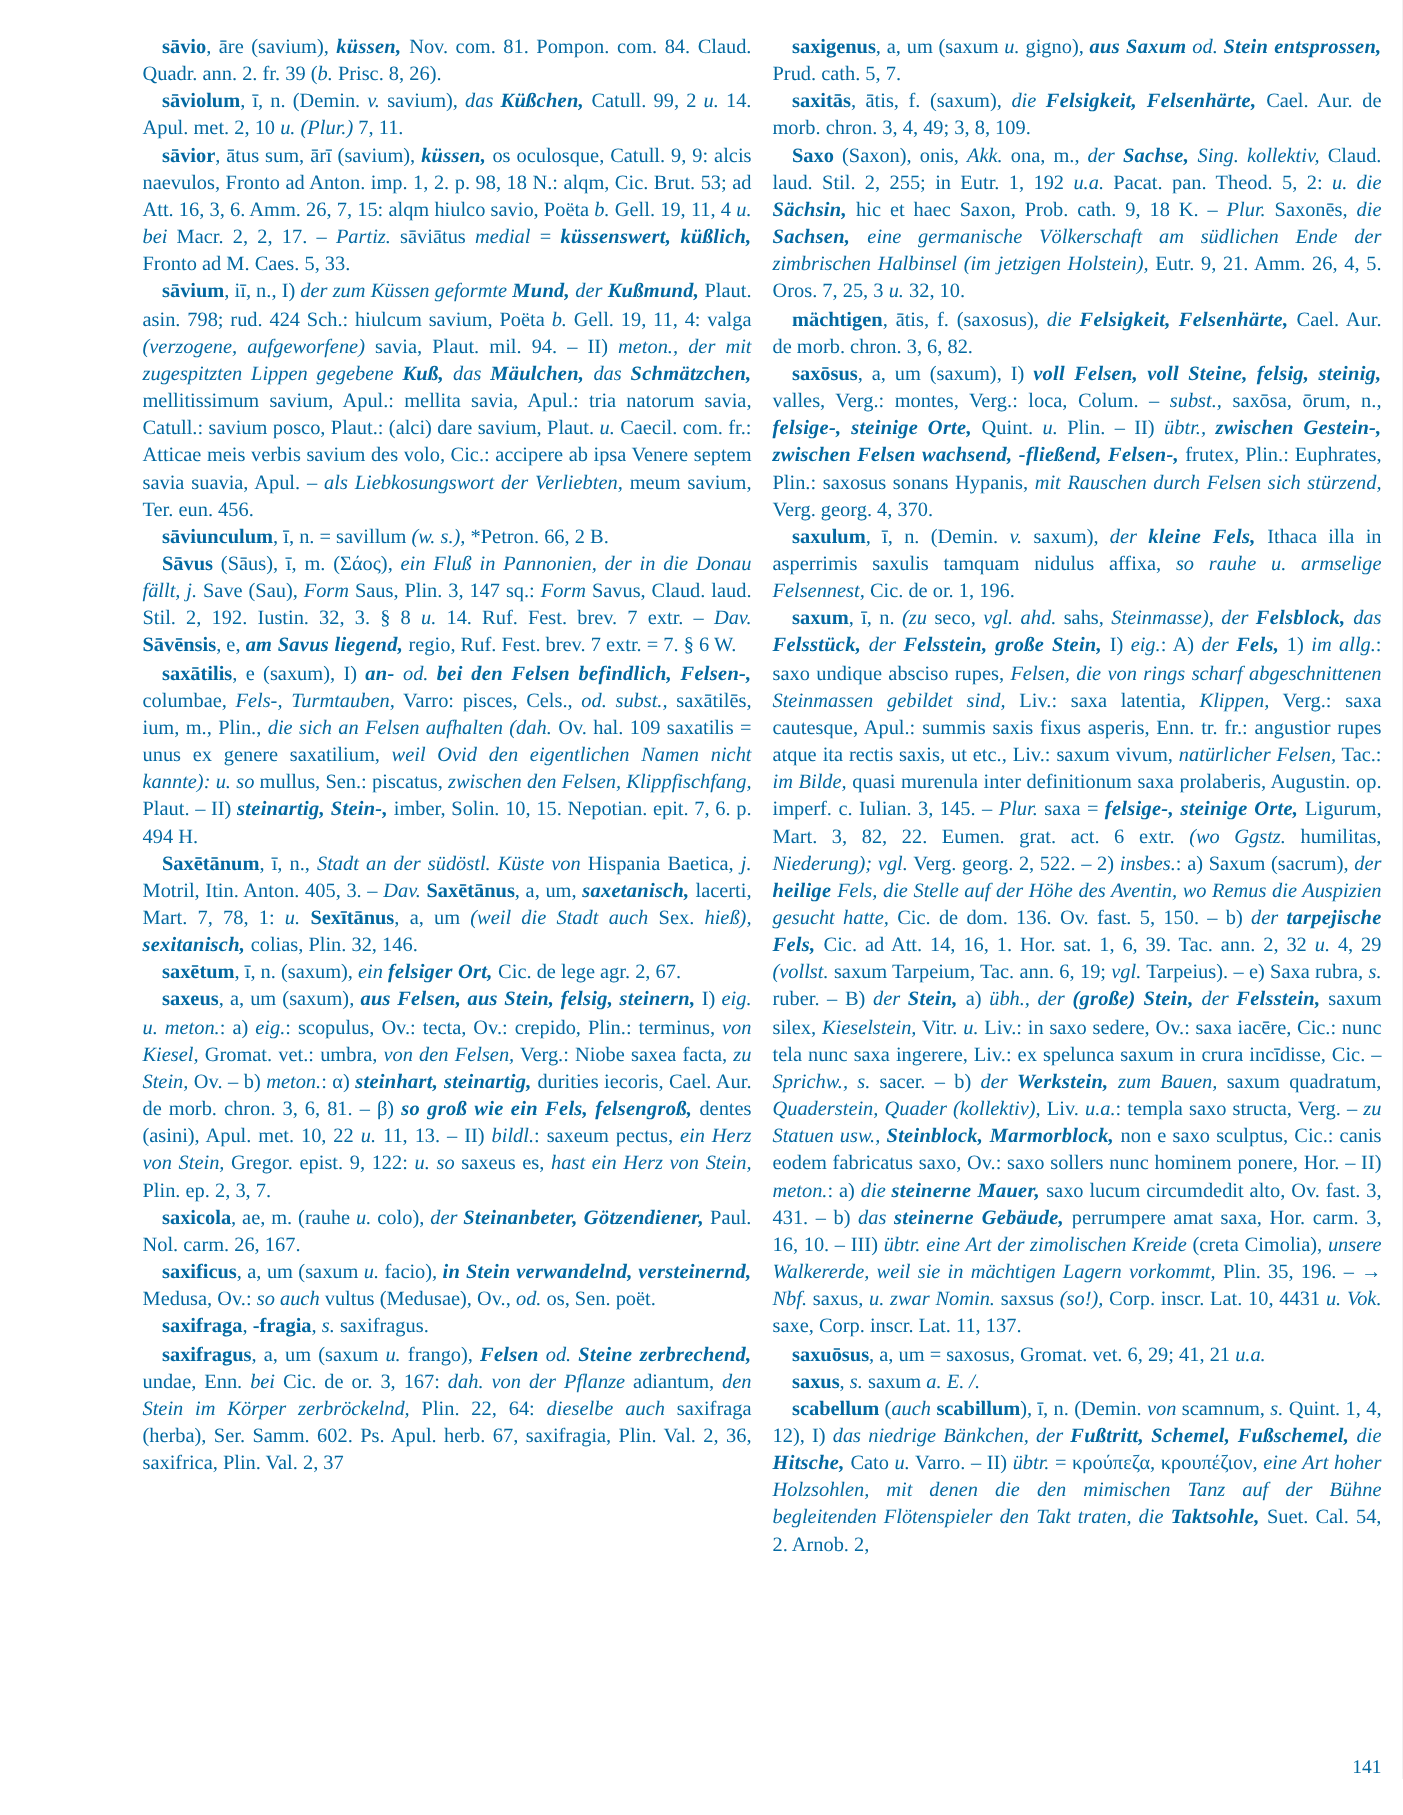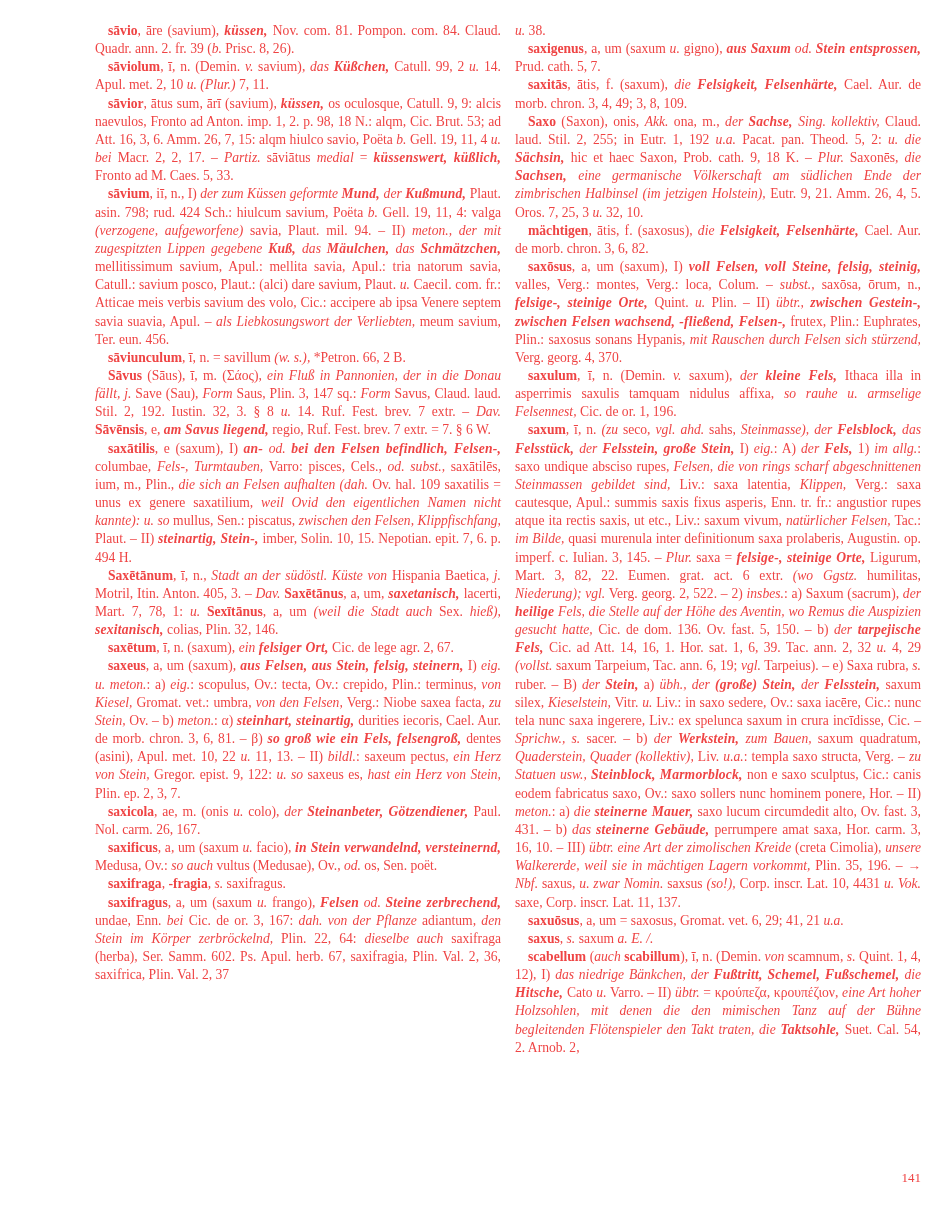--- a/index.html
+++ b/index.html
@@ -3,21 +3,21 @@
 <meta charset="utf-8">
 <style>
   html, body { margin: 0; padding: 0; background: #e8e8e8; }
   .page {
     position: relative;
     width: 935px;
     height: 1210px;
     background: #ffffff;
     overflow: hidden;
     font-family: "Liberation Serif", "DejaVu Serif", serif;
-    color: #ef4444;
+    color: #0369a1;
   }
   .column {
     position: absolute;
     top: 22px;
     width: 406px;
     font-size: 13.6px;
     line-height: 18.15px;
     text-align: justify;
   }
   .column-left  { left: 95px; }
@@ -45,27 +45,26 @@
       <p class="entry"><span class="seg-b">sāvio</span><span class="seg-n">, āre (savium), </span><span class="seg-bi">küssen, </span><span class="seg-n">Nov. com. 81. Pompon. com. 84. Claud. Quadr. ann. 2. fr. 39 (</span><span class="seg-i">b.</span><span class="seg-n"> Prisc. 8, 26).</span></p>
       <p class="entry"><span class="seg-b">sāviolum</span><span class="seg-n">, ī, n. (Demin. </span><span class="seg-i">v.</span><span class="seg-n"> savium), </span><span class="seg-i">das </span><span class="seg-bi">Küßchen, </span><span class="seg-n">Catull. 99, 2 </span><span class="seg-i">u.</span><span class="seg-n"> 14. Apul. met. 2, 10 </span><span class="seg-i">u. (Plur.)</span><span class="seg-n"> 7, 11.</span></p>
       <p class="entry"><span class="seg-b">sāvior</span><span class="seg-n">, ātus sum, ārī (savium), </span><span class="seg-bi">küssen, </span><span class="seg-n">os oculosque, Catull. 9, 9: alcis naevulos, Fronto ad Anton. imp. 1, 2. p. 98, 18 N.: alqm, Cic. Brut. 53; ad Att. 16, 3, 6. Amm. 26, 7, 15: alqm hiulco savio, Poëta </span><span class="seg-i">b.</span><span class="seg-n"> Gell. 19, 11, 4 </span><span class="seg-i">u. bei</span><span class="seg-n"> Macr. 2, 2, 17. – </span><span class="seg-i">Partiz.</span><span class="seg-n"> sāviātus </span><span class="seg-i">medial</span><span class="seg-n"> = </span><span class="seg-bi">küssenswert, küßlich, </span><span class="seg-n">Fronto ad M. Caes. 5, 33.</span></p>
       <p class="entry"><span class="seg-b">sāvium</span><span class="seg-n">, iī, n., I) </span><span class="seg-i">der zum Küssen geformte </span><span class="seg-bi">Mund, </span><span class="seg-i">der </span><span class="seg-bi">Kußmund, </span><span class="seg-n">Plaut. asin. 798; rud. 424 Sch.: hiulcum savium, Poëta </span><span class="seg-i">b.</span><span class="seg-n"> Gell. 19, 11, 4: valga </span><span class="seg-i">(verzogene, aufgeworfene)</span><span class="seg-n"> savia, Plaut. mil. 94. – II) </span><span class="seg-i">meton., der mit zugespitzten Lippen gegebene </span><span class="seg-bi">Kuß, </span><span class="seg-i">das </span><span class="seg-bi">Mäulchen, </span><span class="seg-i">das </span><span class="seg-bi">Schmätzchen, </span><span class="seg-n">mellitissimum savium, Apul.: mellita savia, Apul.: tria natorum savia, Catull.: savium posco, Plaut.: (alci) dare savium, Plaut. </span><span class="seg-i">u.</span><span class="seg-n"> Caecil. com. fr.: Atticae meis verbis savium des volo, Cic.: accipere ab ipsa Venere septem savia suavia, Apul. – </span><span class="seg-i">als Liebkosungswort der Verliebten, </span><span class="seg-n">meum savium, Ter. eun. 456.</span></p>
       <p class="entry"><span class="seg-b">sāviunculum</span><span class="seg-n">, ī, n. = savillum </span><span class="seg-i">(w. s.),</span><span class="seg-n"> *Petron. 66, 2 B.</span></p>
       <p class="entry"><span class="seg-b">Sāvus</span><span class="seg-n"> (Sāus), ī, m. (Σάος), </span><span class="seg-i">ein Fluß in Pannonien, der in die Donau fällt, j.</span><span class="seg-n"> Save (Sau), </span><span class="seg-i">Form</span><span class="seg-n"> Saus, Plin. 3, 147 sq.: </span><span class="seg-i">Form</span><span class="seg-n"> Savus, Claud. laud. Stil. 2, 192. Iustin. 32, 3. § 8 </span><span class="seg-i">u.</span><span class="seg-n"> 14. Ruf. Fest. brev. 7 extr. – </span><span class="seg-i">Dav.</span><span class="seg-n"> </span><span class="seg-b">Sāvēnsis</span><span class="seg-n">, e, </span><span class="seg-bi">am Savus liegend, </span><span class="seg-n">regio, Ruf. Fest. brev. 7 extr. = 7. § 6 W.</span></p>
       <p class="entry"><span class="seg-b">saxātilis</span><span class="seg-n">, e (saxum), I) </span><span class="seg-bi">an-</span><span class="seg-i"> od. </span><span class="seg-bi">bei den Felsen befindlich, Felsen-, </span><span class="seg-n">columbae, </span><span class="seg-i">Fels-, Turmtauben,</span><span class="seg-n"> Varro: pisces, Cels., </span><span class="seg-i">od. subst.,</span><span class="seg-n"> saxātilēs, ium, m., Plin., </span><span class="seg-i">die sich an Felsen aufhalten (dah.</span><span class="seg-n"> Ov. hal. 109 saxatilis = unus ex genere saxatilium, </span><span class="seg-i">weil Ovid den eigentlichen Namen nicht kannte): u. so</span><span class="seg-n"> mullus, Sen.: piscatus, </span><span class="seg-i">zwischen den Felsen, Klippfischfang,</span><span class="seg-n"> Plaut. – II) </span><span class="seg-bi">steinartig, Stein-, </span><span class="seg-n">imber, Solin. 10, 15. Nepotian. epit. 7, 6. p. 494 H.</span></p>
       <p class="entry"><span class="seg-b">Saxētānum</span><span class="seg-n">, ī, n., </span><span class="seg-i">Stadt an der südöstl. Küste von</span><span class="seg-n"> Hispania Baetica, </span><span class="seg-i">j.</span><span class="seg-n"> Motril, Itin. Anton. 405, 3. – </span><span class="seg-i">Dav.</span><span class="seg-n"> </span><span class="seg-b">Saxētānus</span><span class="seg-n">, a, um, </span><span class="seg-bi">saxetanisch, </span><span class="seg-n">lacerti, Mart. 7, 78, 1: </span><span class="seg-i">u.</span><span class="seg-n"> </span><span class="seg-b">Sexītānus</span><span class="seg-n">, a, um </span><span class="seg-i">(weil die Stadt auch</span><span class="seg-n"> Sex. </span><span class="seg-i">hieß),</span><span class="seg-n"> </span><span class="seg-bi">sexitanisch, </span><span class="seg-n">colias, Plin. 32, 146.</span></p>
       <p class="entry"><span class="seg-b">saxētum</span><span class="seg-n">, ī, n. (saxum), </span><span class="seg-i">ein </span><span class="seg-bi">felsiger Ort, </span><span class="seg-n">Cic. de lege agr. 2, 67.</span></p>
       <p class="entry"><span class="seg-b">saxeus</span><span class="seg-n">, a, um (saxum), </span><span class="seg-bi">aus Felsen, aus Stein, felsig, steinern, </span><span class="seg-n">I) </span><span class="seg-i">eig. u. meton.</span><span class="seg-n">: a) </span><span class="seg-i">eig.</span><span class="seg-n">: scopulus, Ov.: tecta, Ov.: crepido, Plin.: terminus, </span><span class="seg-i">von Kiesel,</span><span class="seg-n"> Gromat. vet.: umbra, </span><span class="seg-i">von den Felsen,</span><span class="seg-n"> Verg.: Niobe saxea facta, </span><span class="seg-i">zu Stein,</span><span class="seg-n"> Ov. – b) </span><span class="seg-i">meton.</span><span class="seg-n">: α) </span><span class="seg-bi">steinhart, steinartig, </span><span class="seg-n">durities iecoris, Cael. Aur. de morb. chron. 3, 6, 81. – β) </span><span class="seg-bi">so groß wie ein Fels, felsengroß, </span><span class="seg-n">dentes (asini), Apul. met. 10, 22 </span><span class="seg-i">u.</span><span class="seg-n"> 11, 13. – II) </span><span class="seg-i">bildl.</span><span class="seg-n">: saxeum pectus, </span><span class="seg-i">ein Herz von Stein,</span><span class="seg-n"> Gregor. epist. 9, 122: </span><span class="seg-i">u. so</span><span class="seg-n"> saxeus es, </span><span class="seg-i">hast ein Herz von Stein,</span><span class="seg-n"> Plin. ep. 2, 3, 7.</span></p>
-      <p class="entry"><span class="seg-b">saxicola</span><span class="seg-n">, ae, m. (onis </span><span class="seg-i">u.</span><span class="seg-n"> colo), </span><span class="seg-i">der </span><span class="seg-bi">Steinanbeter, Götzendiener, </span><span class="seg-n">Paul. Nol. carm. 26, 167.</span></p>
+      <p class="entry"><span class="seg-b">saxicola</span><span class="seg-n">, ae, m. (rauhe </span><span class="seg-i">u.</span><span class="seg-n"> colo), </span><span class="seg-i">der </span><span class="seg-bi">Steinanbeter, Götzendiener, </span><span class="seg-n">Paul. Nol. carm. 26, 167.</span></p>
       <p class="entry"><span class="seg-b">saxificus</span><span class="seg-n">, a, um (saxum </span><span class="seg-i">u.</span><span class="seg-n"> facio), </span><span class="seg-bi">in Stein verwandelnd, versteinernd, </span><span class="seg-n">Medusa, Ov.: </span><span class="seg-i">so auch</span><span class="seg-n"> vultus (Medusae), Ov., </span><span class="seg-i">od.</span><span class="seg-n"> os, Sen. poët.</span></p>
       <p class="entry"><span class="seg-b">saxifraga</span><span class="seg-n">, </span><span class="seg-b">-fragia</span><span class="seg-n">, </span><span class="seg-i">s.</span><span class="seg-n"> saxifragus.</span></p>
       <p class="entry"><span class="seg-b">saxifragus</span><span class="seg-n">, a, um (saxum </span><span class="seg-i">u.</span><span class="seg-n"> frango), </span><span class="seg-bi">Felsen</span><span class="seg-i"> od. </span><span class="seg-bi">Steine zerbrechend, </span><span class="seg-n">undae, Enn. </span><span class="seg-i">bei</span><span class="seg-n"> Cic. de or. 3, 167: </span><span class="seg-i">dah. von der Pflanze</span><span class="seg-n"> adiantum, </span><span class="seg-i">den Stein im Körper zerbröckelnd,</span><span class="seg-n"> Plin. 22, 64: </span><span class="seg-i">dieselbe auch</span><span class="seg-n"> saxifraga (herba), Ser. Samm. 602. Ps. Apul. herb. 67, saxifragia, Plin. Val. 2, 36, saxifrica, Plin. Val. 2, 37</span></p>
     </div>
   <div class="column column-right" id="col-right">
-      <p class="entry no-indent"><span class="seg-i">u.</span><span class="seg-n"> 38.</span></p>
       <p class="entry"><span class="seg-b">saxigenus</span><span class="seg-n">, a, um (saxum </span><span class="seg-i">u.</span><span class="seg-n"> gigno), </span><span class="seg-bi">aus Saxum</span><span class="seg-i"> od. </span><span class="seg-bi">Stein entsprossen, </span><span class="seg-n">Prud. cath. 5, 7.</span></p>
       <p class="entry"><span class="seg-b">saxitās</span><span class="seg-n">, ātis, f. (saxum), </span><span class="seg-i">die </span><span class="seg-bi">Felsigkeit, Felsenhärte, </span><span class="seg-n">Cael. Aur. de morb. chron. 3, 4, 49; 3, 8, 109.</span></p>
       <p class="entry"><span class="seg-b">Saxo</span><span class="seg-n"> (Saxon), onis, </span><span class="seg-i">Akk.</span><span class="seg-n"> ona, m., </span><span class="seg-i">der </span><span class="seg-bi">Sachse, </span><span class="seg-i">Sing. kollektiv,</span><span class="seg-n"> Claud. laud. Stil. 2, 255; in Eutr. 1, 192 </span><span class="seg-i">u.a.</span><span class="seg-n"> Pacat. pan. Theod. 5, 2: </span><span class="seg-i">u. die </span><span class="seg-bi">Sächsin, </span><span class="seg-n">hic et haec Saxon, Prob. cath. 9, 18 K. – </span><span class="seg-i">Plur.</span><span class="seg-n"> Saxonēs, </span><span class="seg-i">die </span><span class="seg-bi">Sachsen, </span><span class="seg-i">eine germanische Völkerschaft am südlichen Ende der zimbrischen Halbinsel (im jetzigen Holstein),</span><span class="seg-n"> Eutr. 9, 21. Amm. 26, 4, 5. Oros. 7, 25, 3 </span><span class="seg-i">u.</span><span class="seg-n"> 32, 10.</span></p>
       <p class="entry"><span class="seg-b">mächtigen</span><span class="seg-n">, ātis, f. (saxosus), </span><span class="seg-i">die </span><span class="seg-bi">Felsigkeit, Felsenhärte, </span><span class="seg-n">Cael. Aur. de morb. chron. 3, 6, 82.</span></p>
       <p class="entry"><span class="seg-b">saxōsus</span><span class="seg-n">, a, um (saxum), I) </span><span class="seg-bi">voll Felsen, voll Steine, felsig, steinig, </span><span class="seg-n">valles, Verg.: montes, Verg.: loca, Colum. – </span><span class="seg-i">subst.,</span><span class="seg-n"> saxōsa, ōrum, n., </span><span class="seg-bi">felsige-, steinige Orte, </span><span class="seg-n">Quint. </span><span class="seg-i">u.</span><span class="seg-n"> Plin. – II) </span><span class="seg-i">übtr., </span><span class="seg-bi">zwischen Gestein-, zwischen Felsen wachsend, -fließend, Felsen-, </span><span class="seg-n">frutex, Plin.: Euphrates, Plin.: saxosus sonans Hypanis, </span><span class="seg-i">mit Rauschen durch Felsen sich stürzend,</span><span class="seg-n"> Verg. georg. 4, 370.</span></p>
       <p class="entry"><span class="seg-b">saxulum</span><span class="seg-n">, ī, n. (Demin. </span><span class="seg-i">v.</span><span class="seg-n"> saxum), </span><span class="seg-i">der </span><span class="seg-bi">kleine Fels, </span><span class="seg-n">Ithaca illa in asperrimis saxulis tamquam nidulus affixa, </span><span class="seg-i">so rauhe u. armselige Felsennest,</span><span class="seg-n"> Cic. de or. 1, 196.</span></p>
       <p class="entry"><span class="seg-b">saxum</span><span class="seg-n">, ī, n. </span><span class="seg-i">(zu</span><span class="seg-n"> seco, </span><span class="seg-i">vgl. ahd.</span><span class="seg-n"> sahs, </span><span class="seg-i">Steinmasse), der </span><span class="seg-bi">Felsblock, </span><span class="seg-i">das </span><span class="seg-bi">Felsstück, </span><span class="seg-i">der </span><span class="seg-bi">Felsstein, große Stein, </span><span class="seg-n">I) </span><span class="seg-i">eig.</span><span class="seg-n">: A) </span><span class="seg-i">der </span><span class="seg-bi">Fels, </span><span class="seg-n">1) </span><span class="seg-i">im allg.</span><span class="seg-n">: saxo undique absciso rupes, </span><span class="seg-i">Felsen, die von rings scharf abgeschnittenen Steinmassen gebildet sind,</span><span class="seg-n"> Liv.: saxa latentia, </span><span class="seg-i">Klippen,</span><span class="seg-n"> Verg.: saxa cautesque, Apul.: summis saxis fixus asperis, Enn. tr. fr.: angustior rupes atque ita rectis saxis, ut etc., Liv.: saxum vivum, </span><span class="seg-i">natürlicher Felsen,</span><span class="seg-n"> Tac.: </span><span class="seg-i">im Bilde,</span><span class="seg-n"> quasi murenula inter definitionum saxa prolaberis, Augustin. op. imperf. c. Iulian. 3, 145. – </span><span class="seg-i">Plur.</span><span class="seg-n"> saxa = </span><span class="seg-bi">felsige-, steinige Orte, </span><span class="seg-n">Ligurum, Mart. 3, 82, 22. Eumen. grat. act. 6 extr. </span><span class="seg-i">(wo Ggstz.</span><span class="seg-n"> humilitas, </span><span class="seg-i">Niederung); vgl.</span><span class="seg-n"> Verg. georg. 2, 522. – 2) </span><span class="seg-i">insbes.</span><span class="seg-n">: a) Saxum (sacrum), </span><span class="seg-i">der </span><span class="seg-bi">heilige </span><span class="seg-i">Fels, die Stelle auf der Höhe des Aventin, wo Remus die Auspizien gesucht hatte,</span><span class="seg-n"> Cic. de dom. 136. Ov. fast. 5, 150. – b) </span><span class="seg-i">der </span><span class="seg-bi">tarpejische Fels, </span><span class="seg-n">Cic. ad Att. 14, 16, 1. Hor. sat. 1, 6, 39. Tac. ann. 2, 32 </span><span class="seg-i">u.</span><span class="seg-n"> 4, 29 </span><span class="seg-i">(vollst.</span><span class="seg-n"> saxum Tarpeium, Tac. ann. 6, 19; </span><span class="seg-i">vgl.</span><span class="seg-n"> Tarpeius). – e) Saxa rubra, </span><span class="seg-i">s.</span><span class="seg-n"> ruber. – B) </span><span class="seg-i">der </span><span class="seg-bi">Stein, </span><span class="seg-n">a) </span><span class="seg-i">übh., der </span><span class="seg-bi">(große) Stein, </span><span class="seg-i">der </span><span class="seg-bi">Felsstein, </span><span class="seg-n">saxum silex, </span><span class="seg-i">Kieselstein,</span><span class="seg-n"> Vitr. </span><span class="seg-i">u.</span><span class="seg-n"> Liv.: in saxo sedere, Ov.: saxa iacēre, Cic.: nunc tela nunc saxa ingerere, Liv.: ex spelunca saxum in crura incīdisse, Cic. – </span><span class="seg-i">Sprichw., s.</span><span class="seg-n"> sacer. – b) </span><span class="seg-i">der </span><span class="seg-bi">Werkstein, </span><span class="seg-i">zum Bauen,</span><span class="seg-n"> saxum quadratum, </span><span class="seg-i">Quaderstein, Quader (kollektiv),</span><span class="seg-n"> Liv. </span><span class="seg-i">u.a.</span><span class="seg-n">: templa saxo structa, Verg. – </span><span class="seg-i">zu Statuen usw., </span><span class="seg-bi">Steinblock, Marmorblock, </span><span class="seg-n">non e saxo sculptus, Cic.: canis eodem fabricatus saxo, Ov.: saxo sollers nunc hominem ponere, Hor. – II) </span><span class="seg-i">meton.</span><span class="seg-n">: a) </span><span class="seg-i">die </span><span class="seg-bi">steinerne Mauer, </span><span class="seg-n">saxo lucum circumdedit alto, Ov. fast. 3, 431. – b) </span><span class="seg-i">das </span><span class="seg-bi">steinerne Gebäude, </span><span class="seg-n">perrumpere amat saxa, Hor. carm. 3, 16, 10. – III) </span><span class="seg-i">übtr. eine Art der zimolischen Kreide</span><span class="seg-n"> (creta Cimolia), </span><span class="seg-i">unsere Walkererde, weil sie in mächtigen Lagern vorkommt,</span><span class="seg-n"> Plin. 35, 196. – → </span><span class="seg-i">Nbf.</span><span class="seg-n"> saxus, </span><span class="seg-i">u. zwar Nomin.</span><span class="seg-n"> saxsus </span><span class="seg-i">(so!),</span><span class="seg-n"> Corp. inscr. Lat. 10, 4431 </span><span class="seg-i">u. Vok.</span><span class="seg-n"> saxe, Corp. inscr. Lat. 11, 137.</span></p>
       <p class="entry"><span class="seg-b">saxuōsus</span><span class="seg-n">, a, um = saxosus, Gromat. vet. 6, 29; 41, 21 </span><span class="seg-i">u.a.</span></p>
       <p class="entry"><span class="seg-b">saxus</span><span class="seg-n">, </span><span class="seg-i">s.</span><span class="seg-n"> saxum </span><span class="seg-i">a. E. /.</span></p>
       <p class="entry"><span class="seg-b">scabellum</span><span class="seg-n"> (</span><span class="seg-i">auch</span><span class="seg-n"> </span><span class="seg-b">scabillum</span><span class="seg-n">), ī, n. (Demin. </span><span class="seg-i">von</span><span class="seg-n"> scamnum, </span><span class="seg-i">s.</span><span class="seg-n"> Quint. 1, 4, 12), I) </span><span class="seg-i">das niedrige Bänkchen, der </span><span class="seg-bi">Fußtritt, Schemel, Fußschemel, </span><span class="seg-i">die </span><span class="seg-bi">Hitsche, </span><span class="seg-n">Cato </span><span class="seg-i">u.</span><span class="seg-n"> Varro. – II) </span><span class="seg-i">übtr.</span><span class="seg-n"> = κρούπεζα, κρουπέζιον, </span><span class="seg-i">eine Art hoher Holzsohlen, mit denen die den mimischen Tanz auf der Bühne begleitenden Flötenspieler den Takt traten, die </span><span class="seg-bi">Taktsohle, </span><span class="seg-n">Suet. Cal. 54, 2. Arnob. 2,</span></p>

